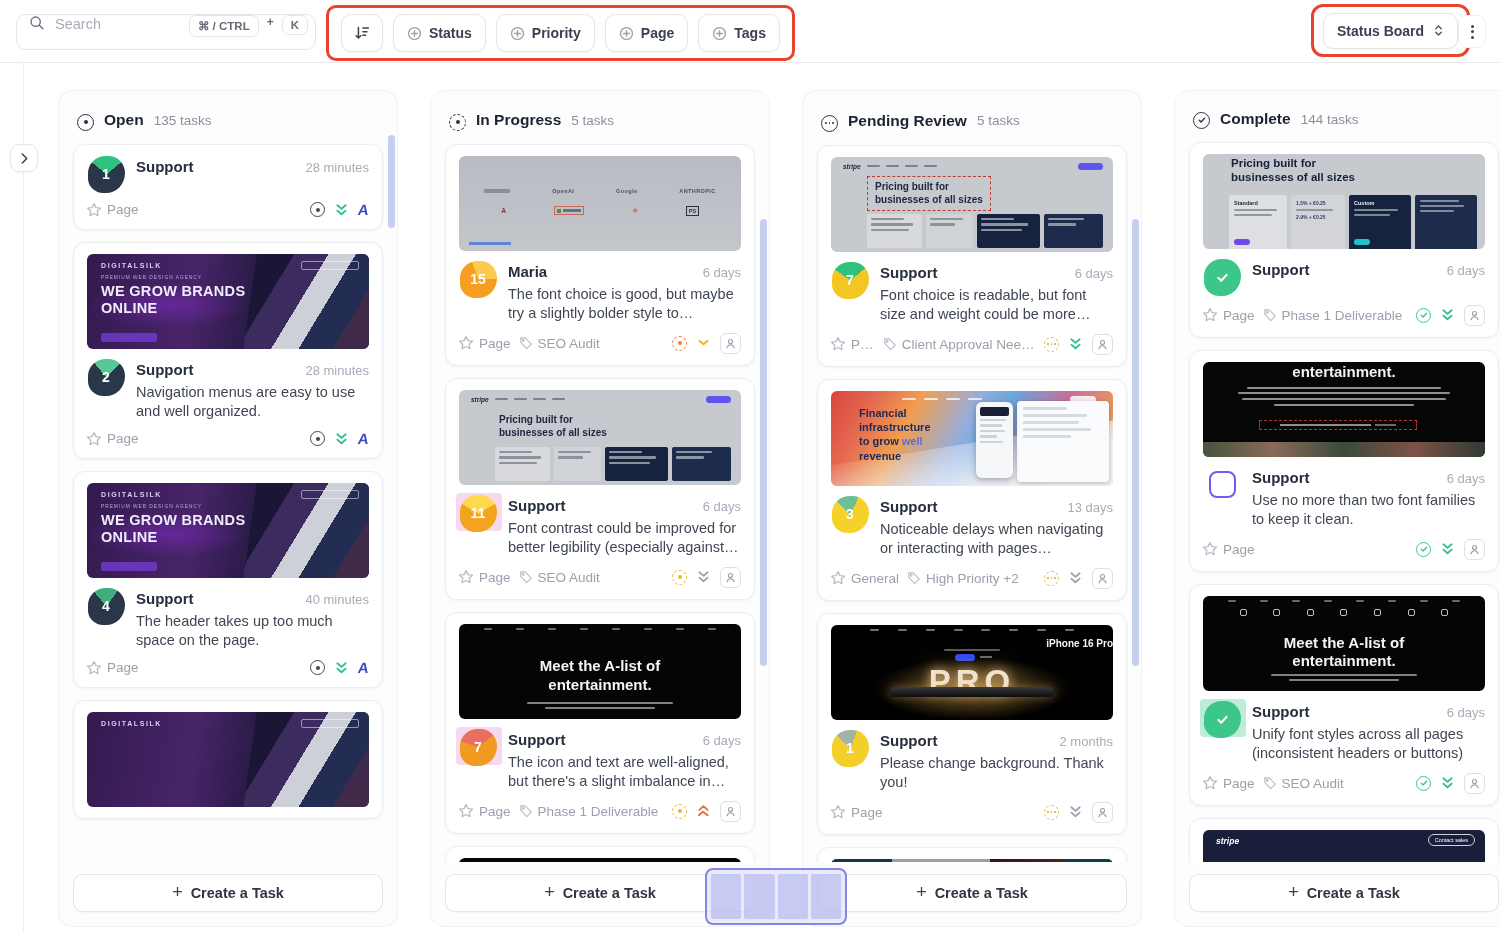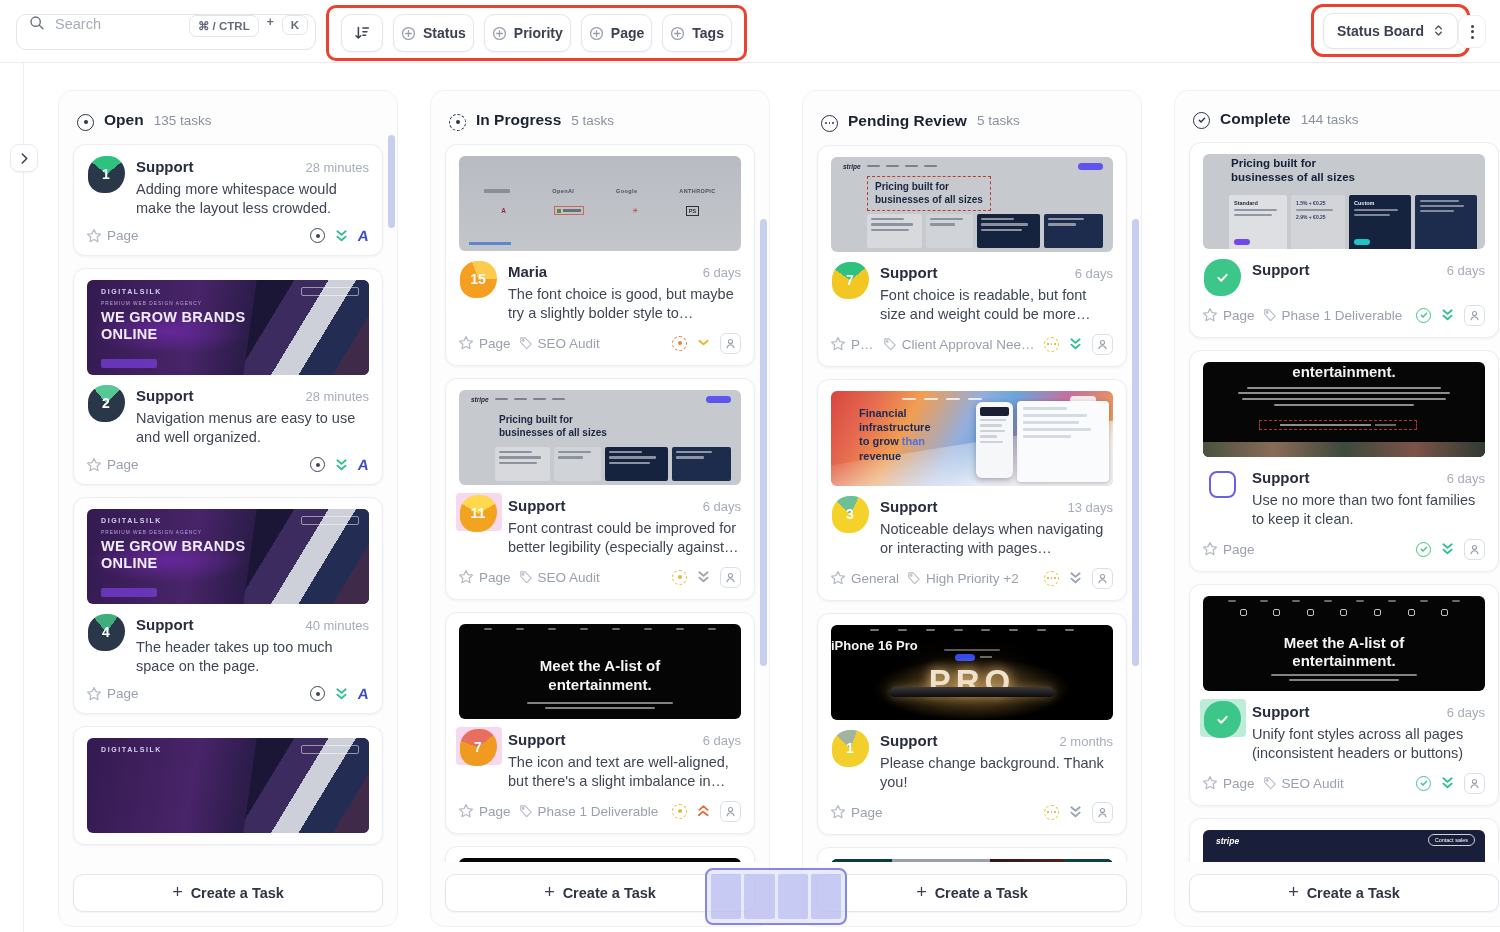--- a/index.html
+++ b/index.html
@@ -12,21 +12,21 @@
   .search{position:absolute;left:16px;top:14px;width:300px;height:36px;border:1px solid #e3e5ea;border-radius:10px;
     display:flex;align-items:flex-start;gap:8px;padding:0 7px 0 12px;background:#fff}
   .search input{border:0;outline:0;flex:1;min-width:0;font-size:14.5px;color:#3a4150;font-family:inherit;background:transparent}
   .search input::placeholder{color:#a6acb8}
   .kbd{border:1px solid #e3e5ea;border-radius:7px;padding:3px 8px;font-size:11.5px;font-weight:700;color:#646b79;white-space:nowrap;background:#fff}
   .plus-sep{color:#646b79;font-size:12px;font-weight:700}
 
   .filter-annotation{position:absolute;left:326px;top:5px;height:56px;border:3px solid var(--red);border-radius:10px;
     display:flex;align-items:center;gap:10px;padding:0 12px;background:transparent}
   .toolbar-btn{height:38px;border:1px solid #e4e6eb;border-radius:10px;background:#fff;display:inline-flex;align-items:center;
-    gap:7px;padding:0 7px;font-size:14px;font-weight:700;color:#3a4150;box-shadow:0 1px 2px rgba(16,24,40,.05);cursor:pointer}
+    gap:7px;padding:0 13px;font-size:14px;font-weight:700;color:#3a4150;box-shadow:0 1px 2px rgba(16,24,40,.05);cursor:pointer}
   .toolbar-btn.icon-only{width:42px;justify-content:center;padding:0}
 
   .view-annotation{position:absolute;left:1311px;top:4px;height:53px;border:3px solid var(--red);border-radius:12px;
     display:flex;align-items:center;padding:0 9px}
   .select-btn{height:36px;border:1px solid #e4e6eb;border-radius:10px;background:#fff;display:inline-flex;align-items:center;
     gap:9px;padding:0 13px;font-size:14px;font-weight:700;color:#3a4150;box-shadow:0 1px 2px rgba(16,24,40,.05)}
   .kebab-btn{position:absolute;left:1458px;top:15px;width:28px;height:33px;border:1px solid #eeeff3;border-radius:9px;background:#fff;
     display:flex;flex-direction:column;align-items:center;justify-content:center;gap:2.5px}
   .kebab-btn i{width:3px;height:3px;border-radius:50%;background:#3a4150;display:block}
 
@@ -163,21 +163,21 @@
     box-shadow:0 1px 4px rgba(0,0,0,.25);padding:6px;display:flex;flex-direction:column;gap:4px}
   .th-grad .dash i{height:3px;background:#d6dae2;border-radius:1px;display:block}
   .th-grad .phone{position:absolute;right:100px;top:11px;width:37px;height:76px;background:#f6f7f9;border-radius:6px;
     box-shadow:0 2px 6px rgba(0,0,0,.3);padding:5px 4px;display:flex;flex-direction:column;gap:3px}
   .th-grad .phone .fb{height:9px;background:#1a1f36;border-radius:2px}
   .th-grad .phone i{height:2.5px;background:#ccd1da;border-radius:1px;display:block}
 
   .th-iphone{background:#000}
   .th-iphone .mininav{position:absolute;top:4px;left:14%;right:14%;display:flex;justify-content:space-between}
   .th-iphone .mininav i{width:9px;height:2px;background:rgba(255,255,255,.45);border-radius:1px;display:block}
-  .th-iphone .pname{position:absolute;top:13px;left:0;right:0;text-align:left;font-size:13px;font-weight:600;color:#f5f5f7}
+  .th-iphone .pname{position:absolute;top:13px;left:0;right:0;text-align:right;font-size:10px;font-weight:600;color:#f5f5f7}
   .th-iphone .psub{position:absolute;top:24px;left:40%;right:40%;height:2px;background:rgba(255,255,255,.35);border-radius:1px}
   .th-iphone .pbtn{position:absolute;top:29px;left:44%;width:20px;height:7px;border-radius:4px;background:#2c47f5}
   .th-iphone .pbtn2{position:absolute;top:31px;left:calc(44% + 25px);width:12px;height:2px;background:rgba(255,255,255,.4)}
   .th-iphone .glow{position:absolute;left:50%;top:64px;transform:translate(-50%,-50%);width:200px;height:64px;
     background:radial-gradient(ellipse,rgba(214,164,74,.55),rgba(214,164,74,0) 70%)}
   .th-iphone .pro{position:absolute;left:0;right:0;top:38px;text-align:center;font-size:33px;font-weight:800;letter-spacing:5px;
     color:#efe3cd;text-shadow:0 0 12px rgba(255,210,140,.95),0 0 30px rgba(255,190,110,.55)}
   .th-iphone .phoneline{position:absolute;left:21%;right:21%;top:62px;height:10px;border-radius:5px;
     background:linear-gradient(#3a3a3e,#0c0c0d);box-shadow:0 0 10px rgba(255,200,120,.35)}
 
@@ -320,21 +320,20 @@
         <article class="card">
           <div class="card-body">
             <span class="badge-wrap">
               <span class="badge" style="background:conic-gradient(from -50deg,#2ec27e 0deg 100deg,#2a3749 100deg 360deg)">1</span>
             </span>
             <div class="card-main">
               <div class="title-row">
                 <span class="card-title">Support</span>
                 <span class="card-time">28 minutes</span>
               </div>
-              <div class="card-desc">Adding more whitespace would make the layout less crowded.</div>
             </div>
           </div>
           <div class="card-foot">
             <span class="foot-tags">
               <span class="tag-item">
                 <span style="display:inline-flex">
                   <svg viewBox="0 0 16 16" width="16" height="16" fill="none" stroke="#b7bdc7" stroke-width="1.3" stroke-linejoin="round">
                     <path d="M8 1.6l2 4 4.4.6-3.2 3 .8 4.4L8 11.5l-4 2.1.8-4.4-3.2-3 4.4-.6z"></path>
                   </svg>
                 </span>
@@ -851,21 +850,21 @@
               <i style="width:60%"></i>
             </div>
             <div class="phone">
               <span class="fb"></span>
               <i style="width:90%"></i>
               <i style="width:75%"></i>
               <i style="width:85%"></i>
               <i style="width:60%"></i>
               <i style="width:80%"></i>
             </div>
-            <div class="ghead"><span>Financial</span><br><span>infrastructure</span><br><span>to grow</span> <span class="accent">than</span><br><span>revenue</span></div>
+            <div class="ghead"><span>Financial</span><br><span>infrastructure</span><br><span>to grow</span> <span class="accent">well</span><br><span>revenue</span></div>
           </div>
           <div class="card-body">
             <span class="badge-wrap">
               <span class="badge" style="background:conic-gradient(from -45deg,#6cbf97 0deg 70deg,#f5d22a 70deg 360deg)">3</span>
             </span>
             <div class="card-main">
               <div class="title-row">
                 <span class="card-title">Support</span>
                 <span class="card-time">13 days</span>
               </div>

